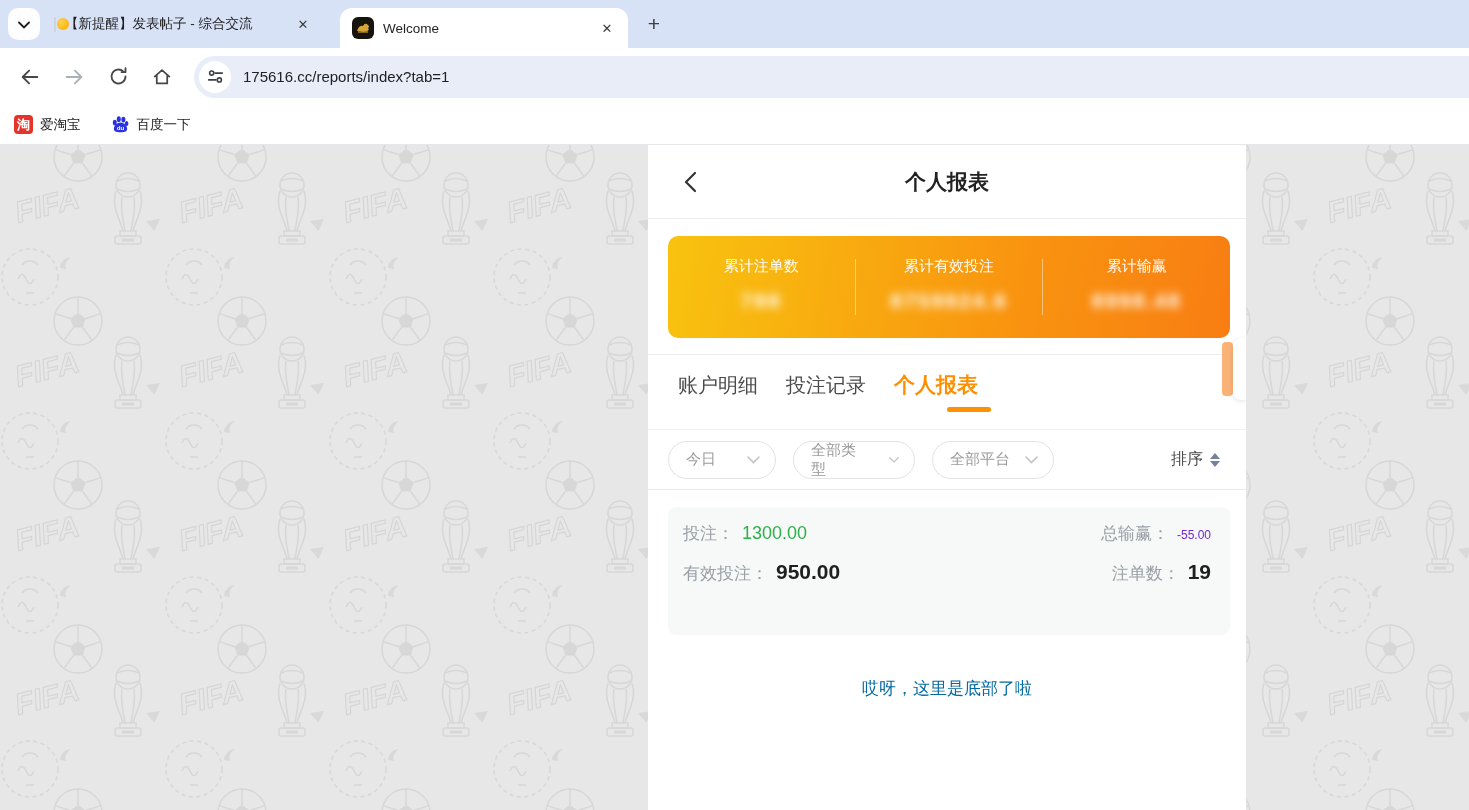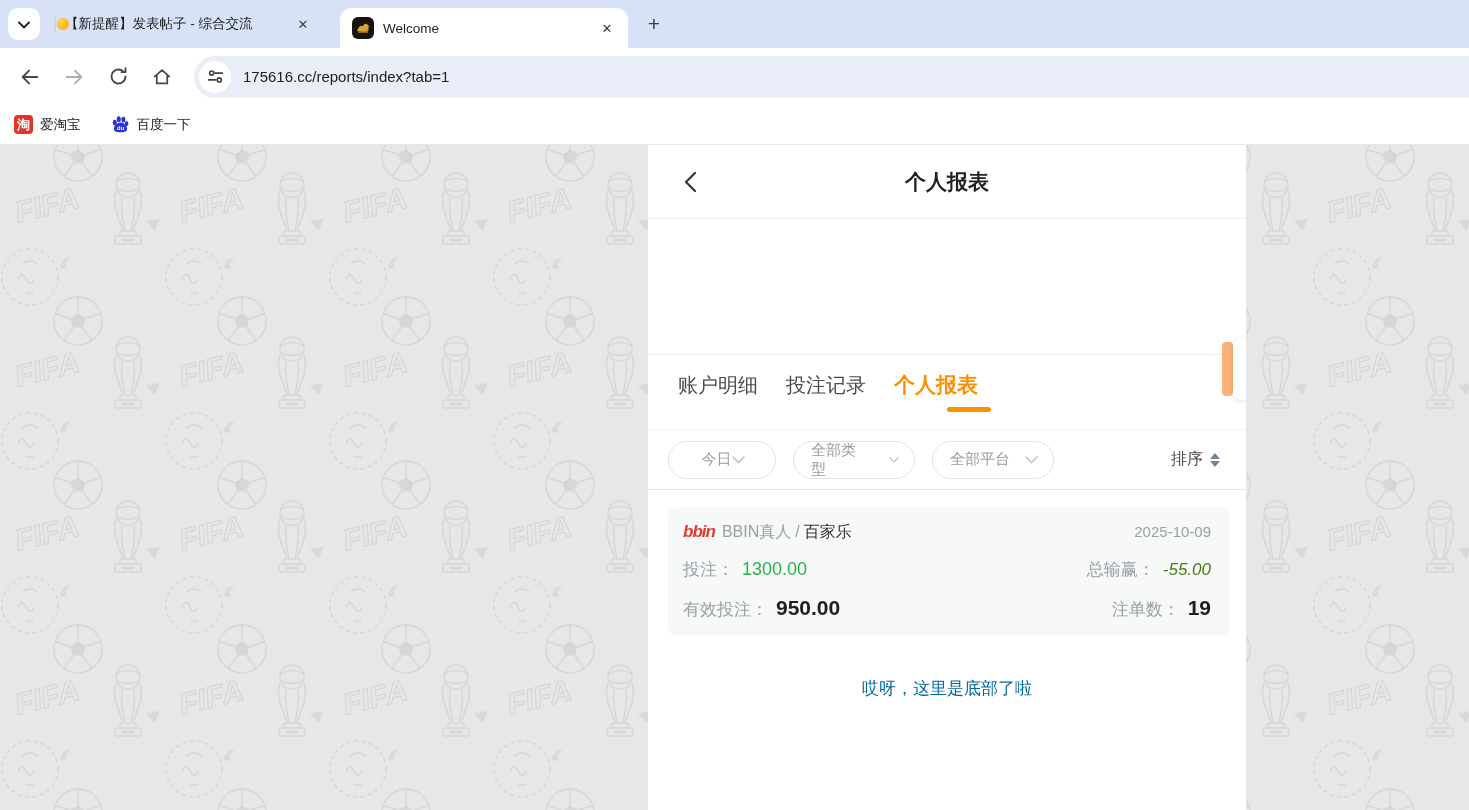--- a/index.html
+++ b/index.html
@@ -77,42 +77,42 @@
   .ptab { font-size:20px; color:#4b4b4b; }
   .ptab.active { color:#ff8f00; font-weight:bold; font-size:21px; }
   .tab-underline { margin:8px 0 0 269px; width:44px; height:5px; border-radius:3px; background:#ff9000; }
 
   .filter-section { height:60px; border-bottom:1px solid #e9e9e9;
     display:flex; align-items:center; padding-left:20px; }
   .pill { height:38px; border:1px solid #e3e3e3; border-radius:19px; background:#fff;
     display:flex; align-items:center; justify-content:space-between; padding:0 15px 0 17px;
     margin-right:17px; }
   .pill .plabel { font-size:15px; color:#9b9b9b; }
-  .pill-1 { width:108px;justify-content:center; } .pill-2 { width:122px;gap:32px; } .pill-3 { width:122px; }
+  .pill-1 { width:108px; } .pill-2 { width:122px;gap:32px; } .pill-3 { width:122px; }
   .sort-box { margin-left:auto; margin-right:26px; display:flex; align-items:center; gap:7px; }
   .sort-label { font-size:16px; color:#4a4a4a; }
   .sort-tris { display:flex; flex-direction:column; gap:2px; }
   .tri-up { width:0; height:0; border-left:5px solid transparent; border-right:5px solid transparent;
     border-bottom:6px solid #74829c; }
   .tri-dn { width:0; height:0; border-left:5px solid transparent; border-right:5px solid transparent;
     border-top:6px solid #74829c; }
 
   .record-card { margin:17px 16px 0 20px; height:128px; background:#f7f8f8; border-radius:8px;
     padding:15px 19px 0 15px; }
   .rec-row { display:flex; align-items:baseline; }
   .rec-row + .rec-row { margin-top:15px; }
   .bbin-logo { color:#e23a30; font-weight:bold; font-style:italic; font-size:17px;
     letter-spacing:-1px; margin-right:7px; }
   .rec-provider { font-size:16px; color:#9aa0a6; }
   .rec-sep { font-size:16px; color:#9aa0a6; margin:0 4px; }
   .rec-game { font-size:16px; color:#333; }
   .rec-date { margin-left:auto; font-size:15px; color:#9aa0a6; }
   .kv-label { font-size:17px; color:#9aa0a6; margin-right:8px; }
   .v-green { font-size:18px; color:#2db14a; }
-  .v-red { font-size:17px; color:#4d7c0f;font-style:italic; }
+  .v-red { font-size:12px; color:#6d28d9; }
   .v-dark { font-size:21px; color:#1f1f1f; font-weight:600; }
   .right-kv { margin-left:auto; display:flex; align-items:baseline; }
 
   .list-footer { margin-top:42px; text-align:center; font-size:17px; color:#0369a1; }
 </style>
 </head>
 <body>
 
 <div class="stage">
 
@@ -254,20 +254,36 @@
       <div class="page-header">
         <span class="back-btn">
           <svg width="13" height="22" viewBox="0 0 13 22">
               <polyline points="11,2 2,11 11,20" fill="none" stroke="#333" stroke-width="2.2" stroke-linecap="round" stroke-linejoin="round"></polyline>
             </svg>
         </span>
         <span class="page-title">个人报表</span>
       </div>
 
       <div class="summary-section">
+        <div class="summary-card">
+          <div class="sum-col">
+            <div class="sum-label">累计注单数</div>
+            <div class="sum-value">788</div>
+          </div>
+          <div class="sum-div"></div>
+          <div class="sum-col">
+            <div class="sum-label">累计有效投注</div>
+            <div class="sum-value">8759924.6</div>
+          </div>
+          <div class="sum-div"></div>
+          <div class="sum-col">
+            <div class="sum-label">累计输赢</div>
+            <div class="sum-value">8998.48</div>
+          </div>
+        </div>
         <div class="float-strip-orange"></div>
         <div class="float-strip-white"></div>
       </div>
 
       <div class="tabs-section">
         <div class="tabs-row">
           <span class="ptab">账户明细</span>
           <span class="ptab">投注记录</span>
           <span class="ptab active">个人报表</span>
         </div>
@@ -296,27 +312,20 @@
         <div class="sort-box">
           <span class="sort-label">排序</span>
           <span class="sort-tris">
             <span class="tri-up"></span>
               <span class="tri-dn"></span>
           </span>
         </div>
       </div>
 
       <div class="record-card">
-        <div class="rec-row">
-          <span class="bbin-logo">bbin</span>
-          <span class="rec-provider">BBIN真人</span>
-          <span class="rec-sep">/</span>
-          <span class="rec-game">百家乐</span>
-          <span class="rec-date">2025-10-09</span>
-        </div>
         <div class="rec-row">
           <span class="kv-label">投注：</span>
           <span class="v-green">1300.00</span>
           <span class="right-kv">
             <span class="kv-label">总输赢：</span>
             <span class="v-red">-55.00</span>
           </span>
         </div>
         <div class="rec-row">
           <span class="kv-label">有效投注：</span>

